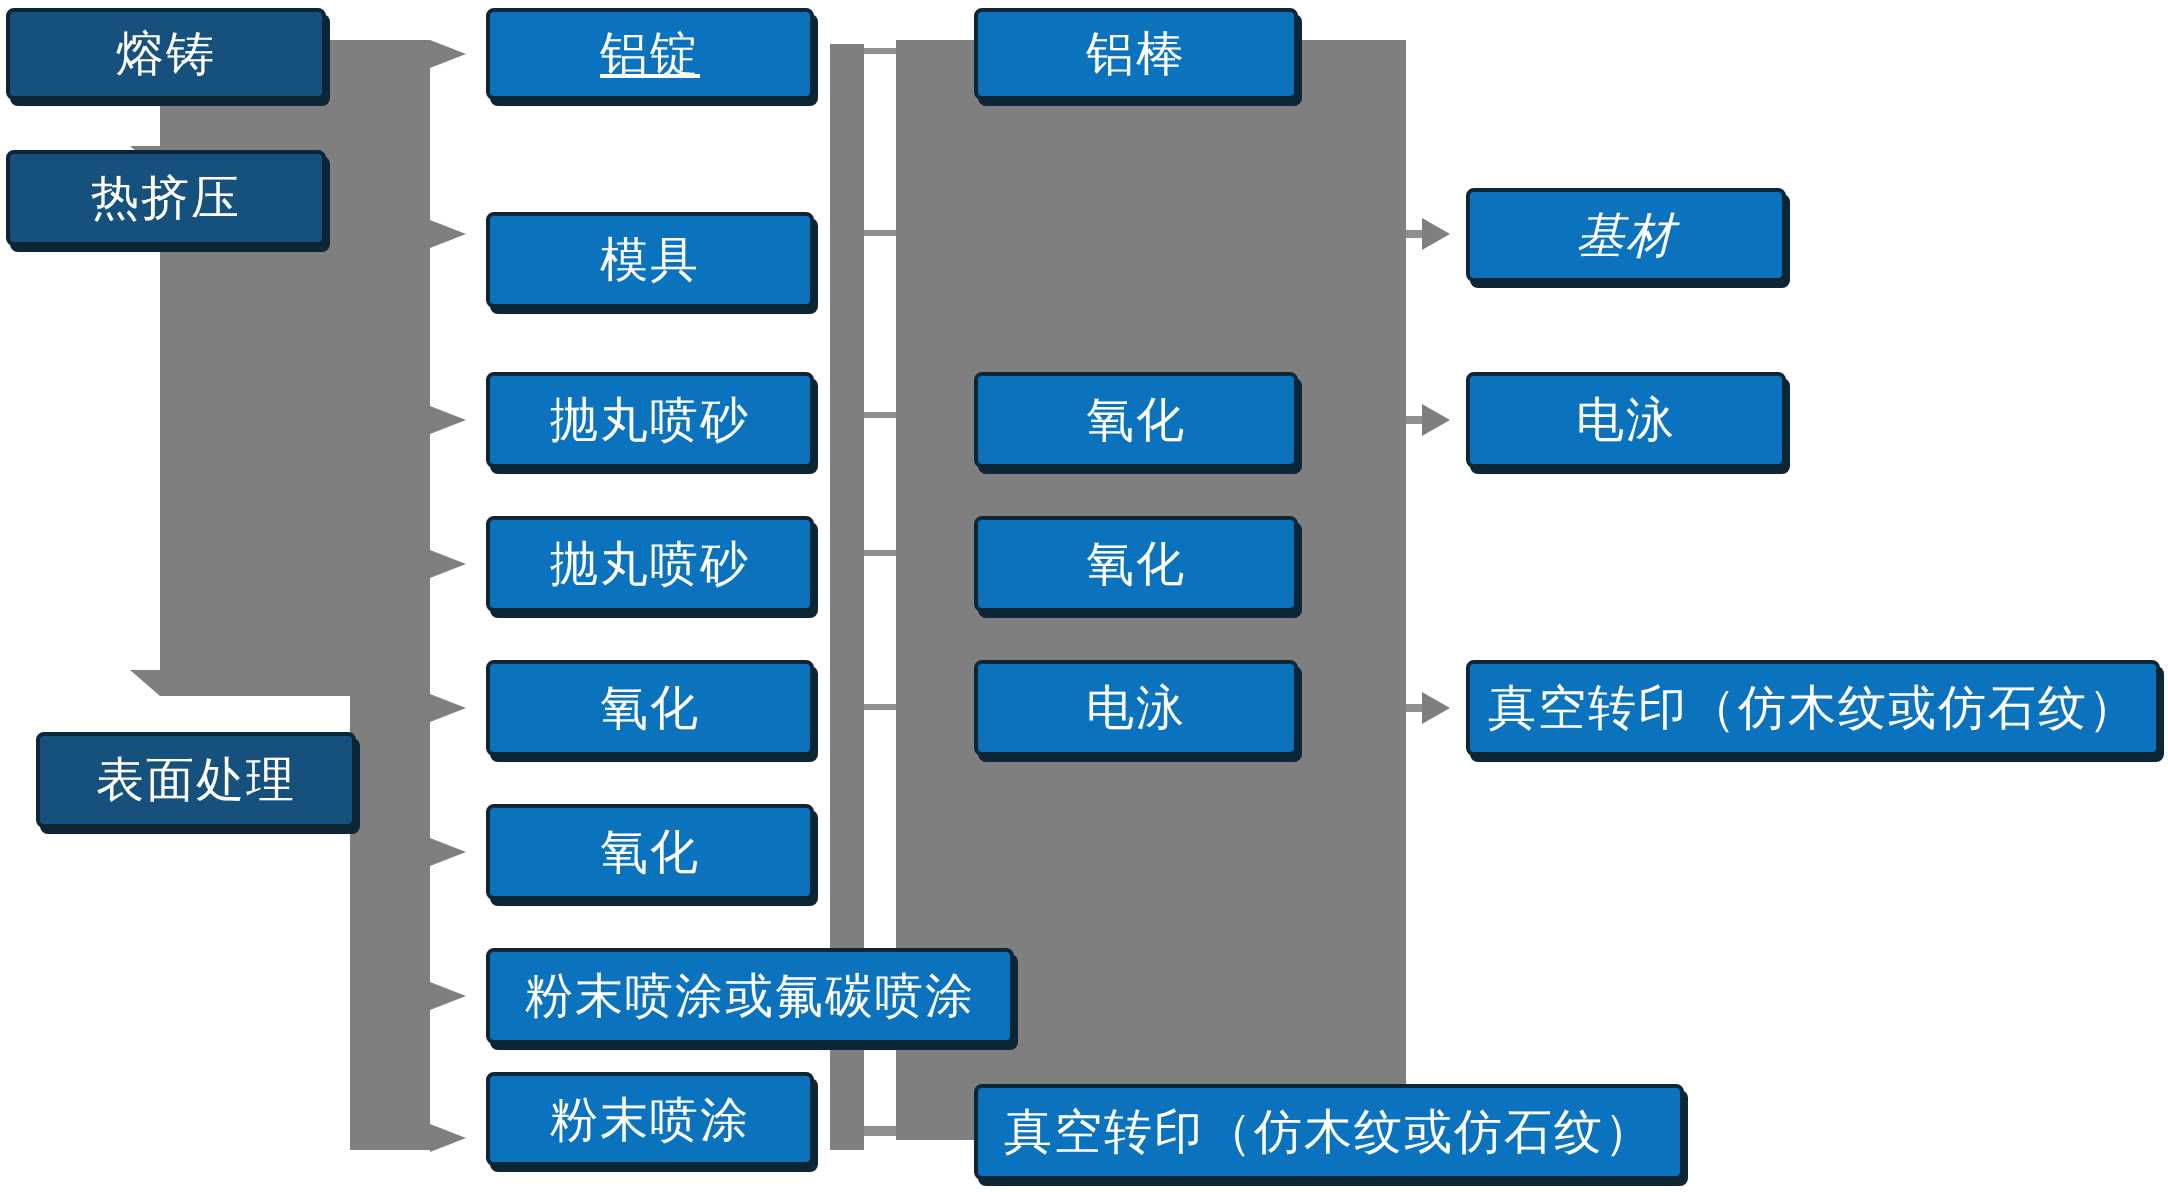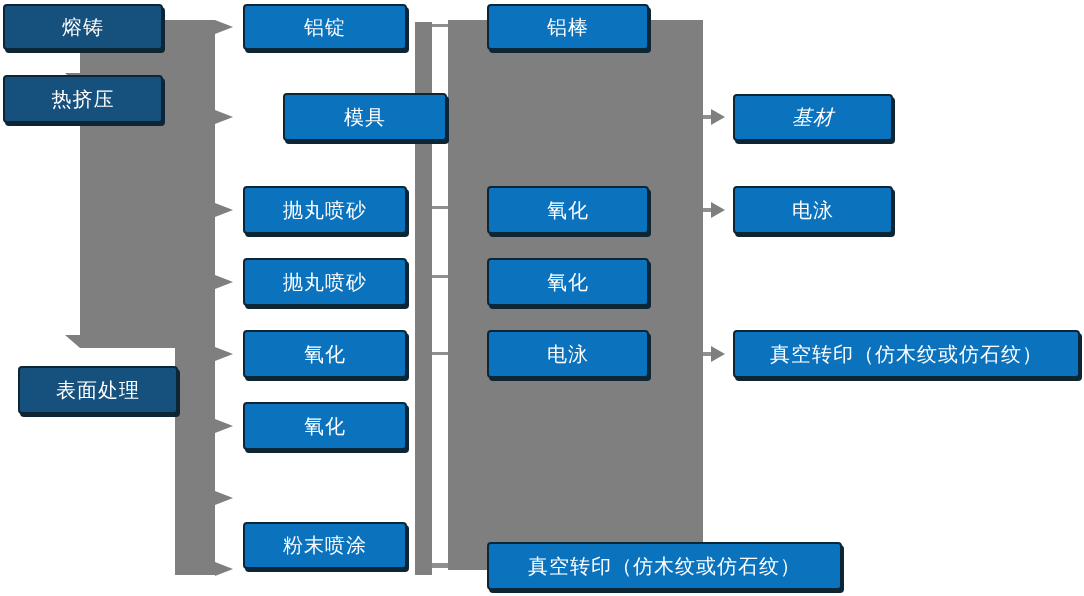--- a/index.html
+++ b/index.html
@@ -19,21 +19,21 @@
     position: absolute;
     box-sizing: border-box;
     display: flex;
     align-items: center;
     justify-content: center;
     background: var(--box-blue, #0b73be);
     color: var(--text, #ffffff);
     border: 2px solid var(--box-outline, #0d2636);
     border-radius: 4px;
     box-shadow: 2px 3px 0 var(--box-outline, #0d2636);
-    font-size: 20px;
+    font-size: 24px;
     letter-spacing: 1px;
     white-space: nowrap;
     z-index: 3;
   }
   .node.dark {
     background: var(--box-dark-blue, #16507d);
   }
   .gray {
     position: absolute;
     background: var(--connector-gray, #7f7f7f);
@@ -104,27 +104,28 @@
   <div class="arr-r small" style="left:711px; top:109px;"></div>
   <div class="link" style="left:703px; top:208px; width:10px; height:4px;"></div>
   <div class="arr-r small" style="left:711px; top:202px;"></div>
   <div class="link" style="left:703px; top:352px; width:10px; height:4px;"></div>
   <div class="arr-r small" style="left:711px; top:346px;"></div>
 
   <div class="node dark" style="left:3px; top:4px;   width:160px; height:46px;">熔铸</div>
   <div class="node dark" style="left:3px; top:75px;  width:160px; height:48px;">热挤压</div>
   <div class="node dark" style="left:18px; top:366px; width:160px; height:48px;">表面处理</div>
 
-  <div class="node" style="left:243px; top:4px;   width:164px; height:46px;">铝锭</div>
-  <div class="node" style="left:243px; top:93px;  width:164px; height:48px;margin-left:40px;">模具</div>
+  <div class="node" style="left:243px; top:4px;   width:164px; height:46px;text-decoration:underline;">铝锭</div>
+  <div class="node" style="left:243px; top:106px;  width:164px; height:48px;">模具</div>
   <div class="node" style="left:243px; top:186px; width:164px; height:48px;">抛丸喷砂</div>
   <div class="node" style="left:243px; top:258px; width:164px; height:48px;">抛丸喷砂</div>
   <div class="node" style="left:243px; top:330px; width:164px; height:48px;">氧化</div>
   <div class="node" style="left:243px; top:402px; width:164px; height:48px;">氧化</div>
-  <div class="node" style="left:243px; top:522px; width:164px; height:47px;">粉末喷涂</div>
+  <div class="node" style="left:243px; top:474px; width:264px; height:48px;">粉末喷涂或氟碳喷涂</div>
+  <div class="node" style="left:243px; top:536px; width:164px; height:47px;">粉末喷涂</div>
 
   <div class="node" style="left:487px; top:4px;   width:162px; height:46px;">铝棒</div>
   <div class="node" style="left:487px; top:186px; width:162px; height:48px;">氧化</div>
   <div class="node" style="left:487px; top:258px; width:162px; height:48px;">氧化</div>
   <div class="node" style="left:487px; top:330px; width:162px; height:48px;">电泳</div>
   <div class="node" style="left:487px; top:542px; width:355px; height:48px;">真空转印（仿木纹或仿石纹）</div>
 
   <div class="node" style="left:733px; top:94px;  width:160px; height:47px;font-style:italic;">基材</div>
   <div class="node" style="left:733px; top:186px; width:160px; height:48px;">电泳</div>
   <div class="node" style="left:733px; top:330px; width:347px; height:48px;">真空转印（仿木纹或仿石纹）</div>

